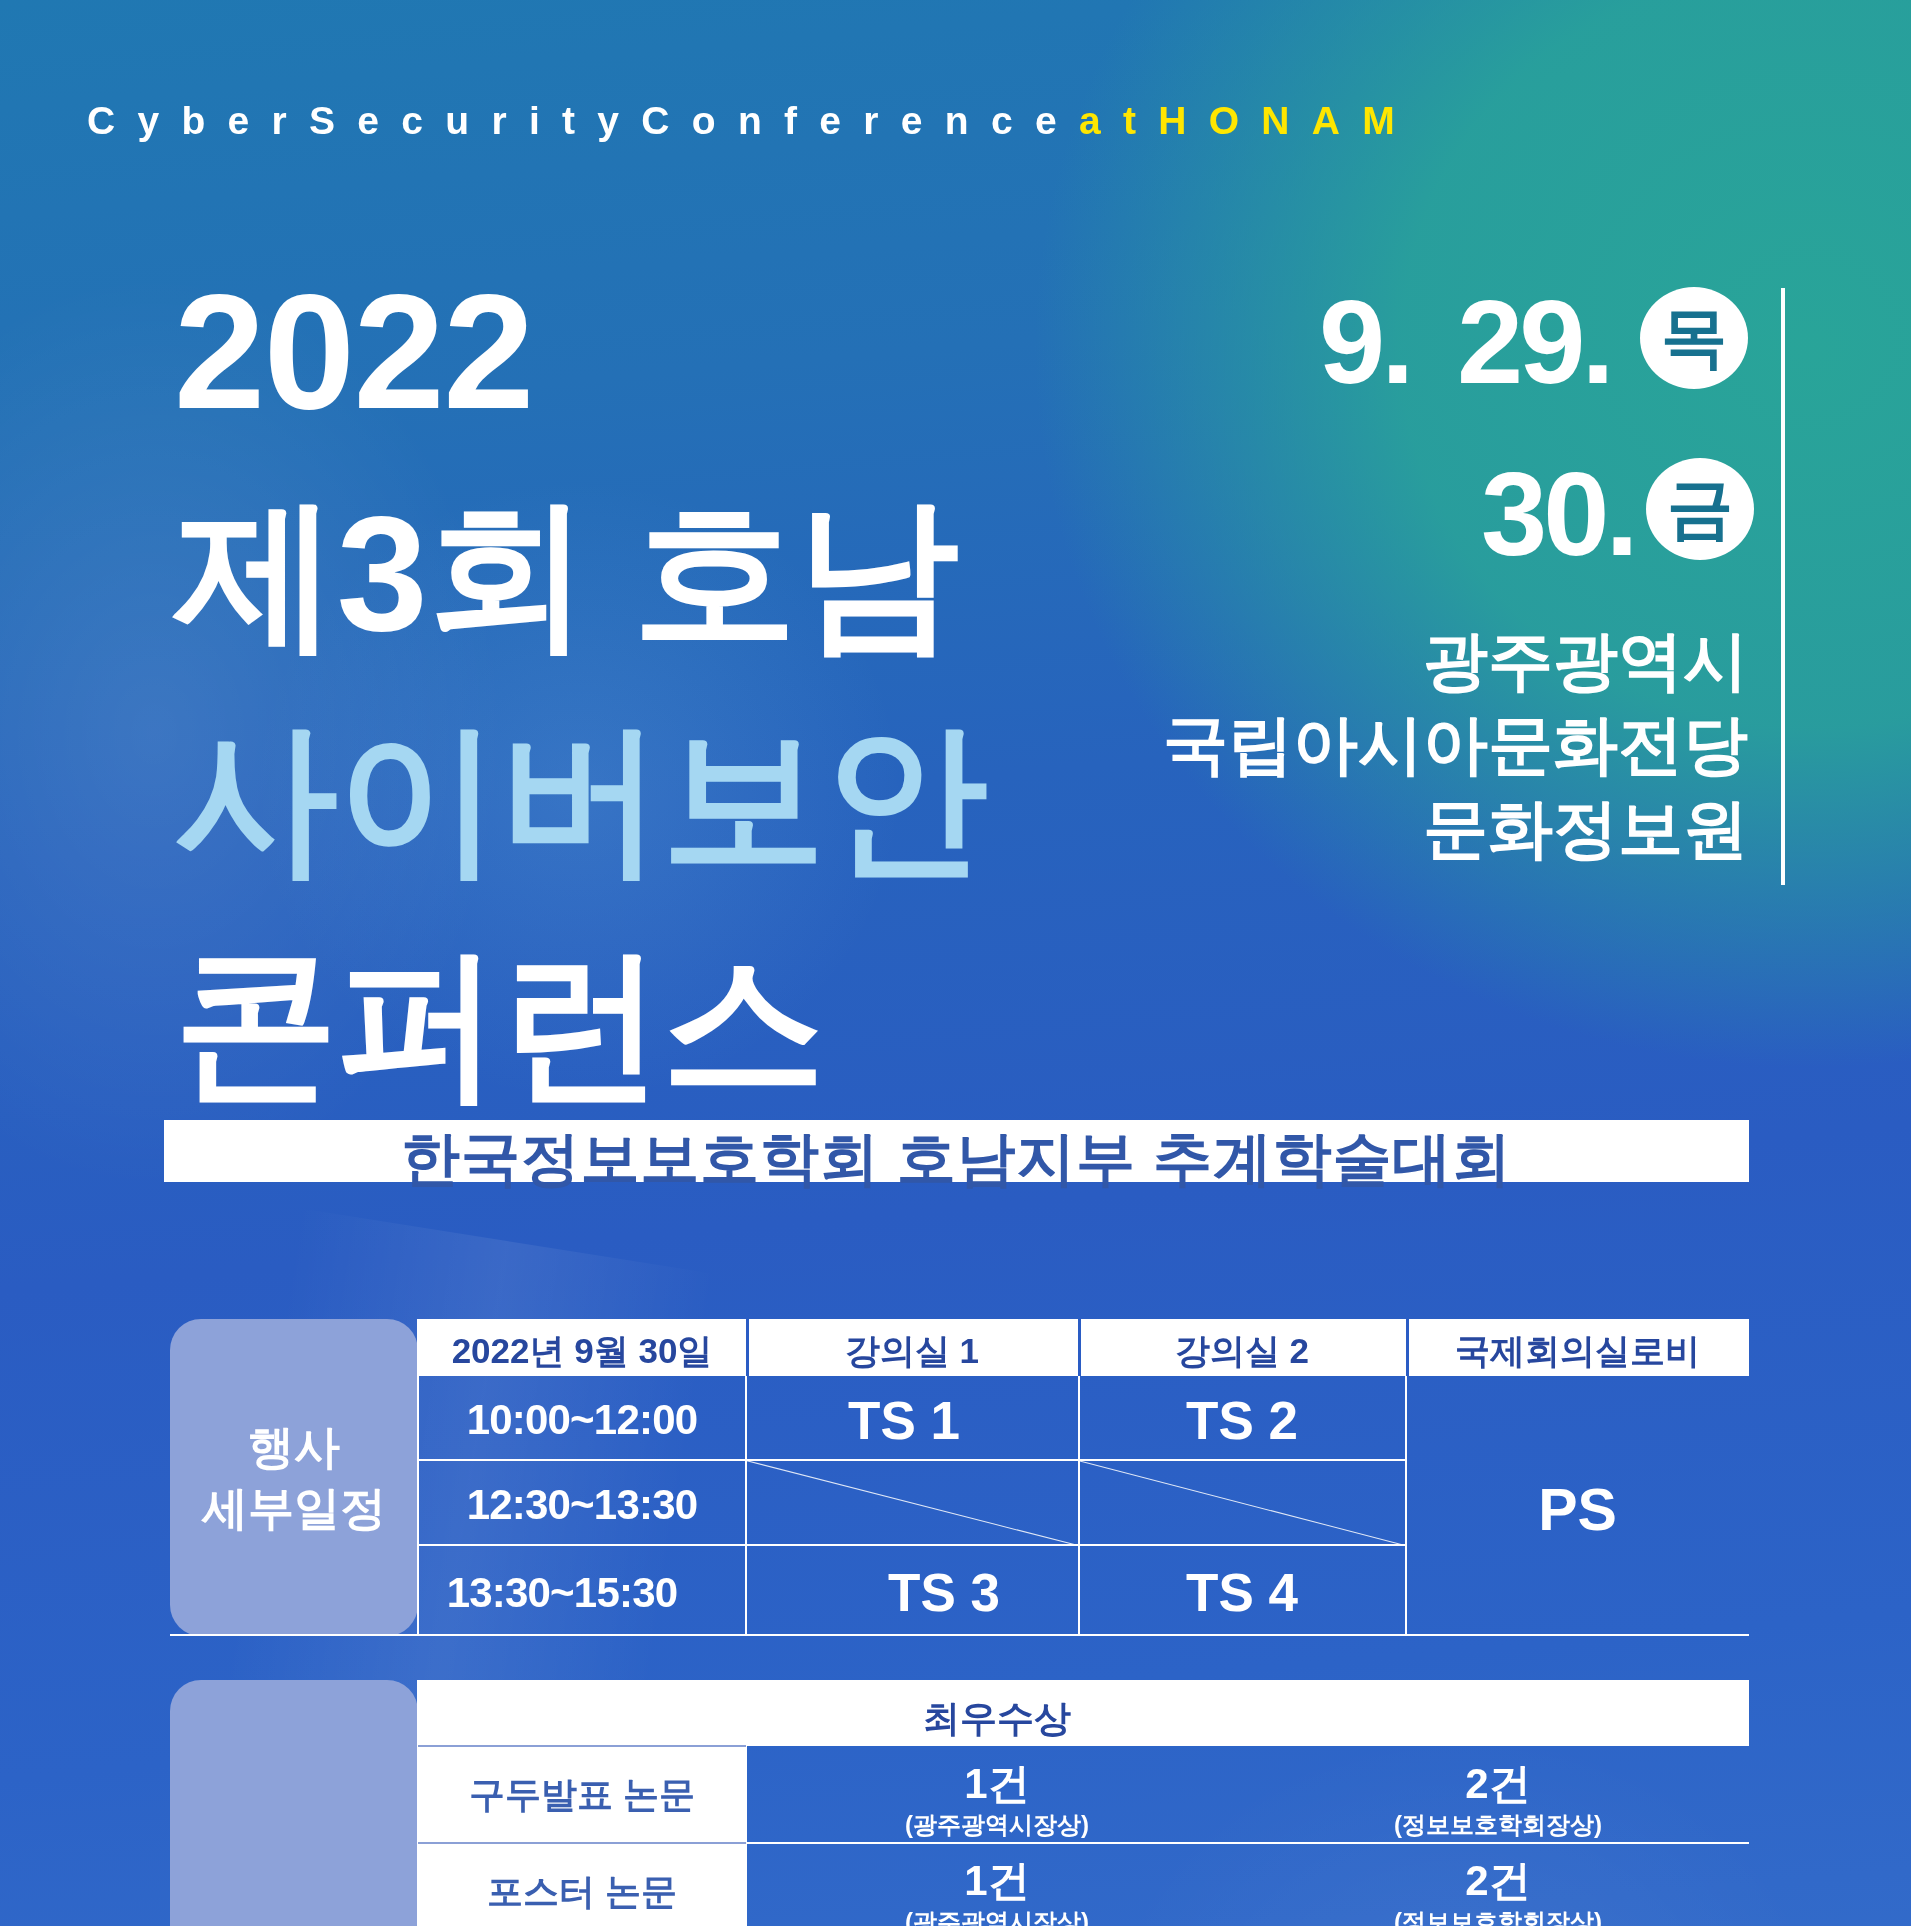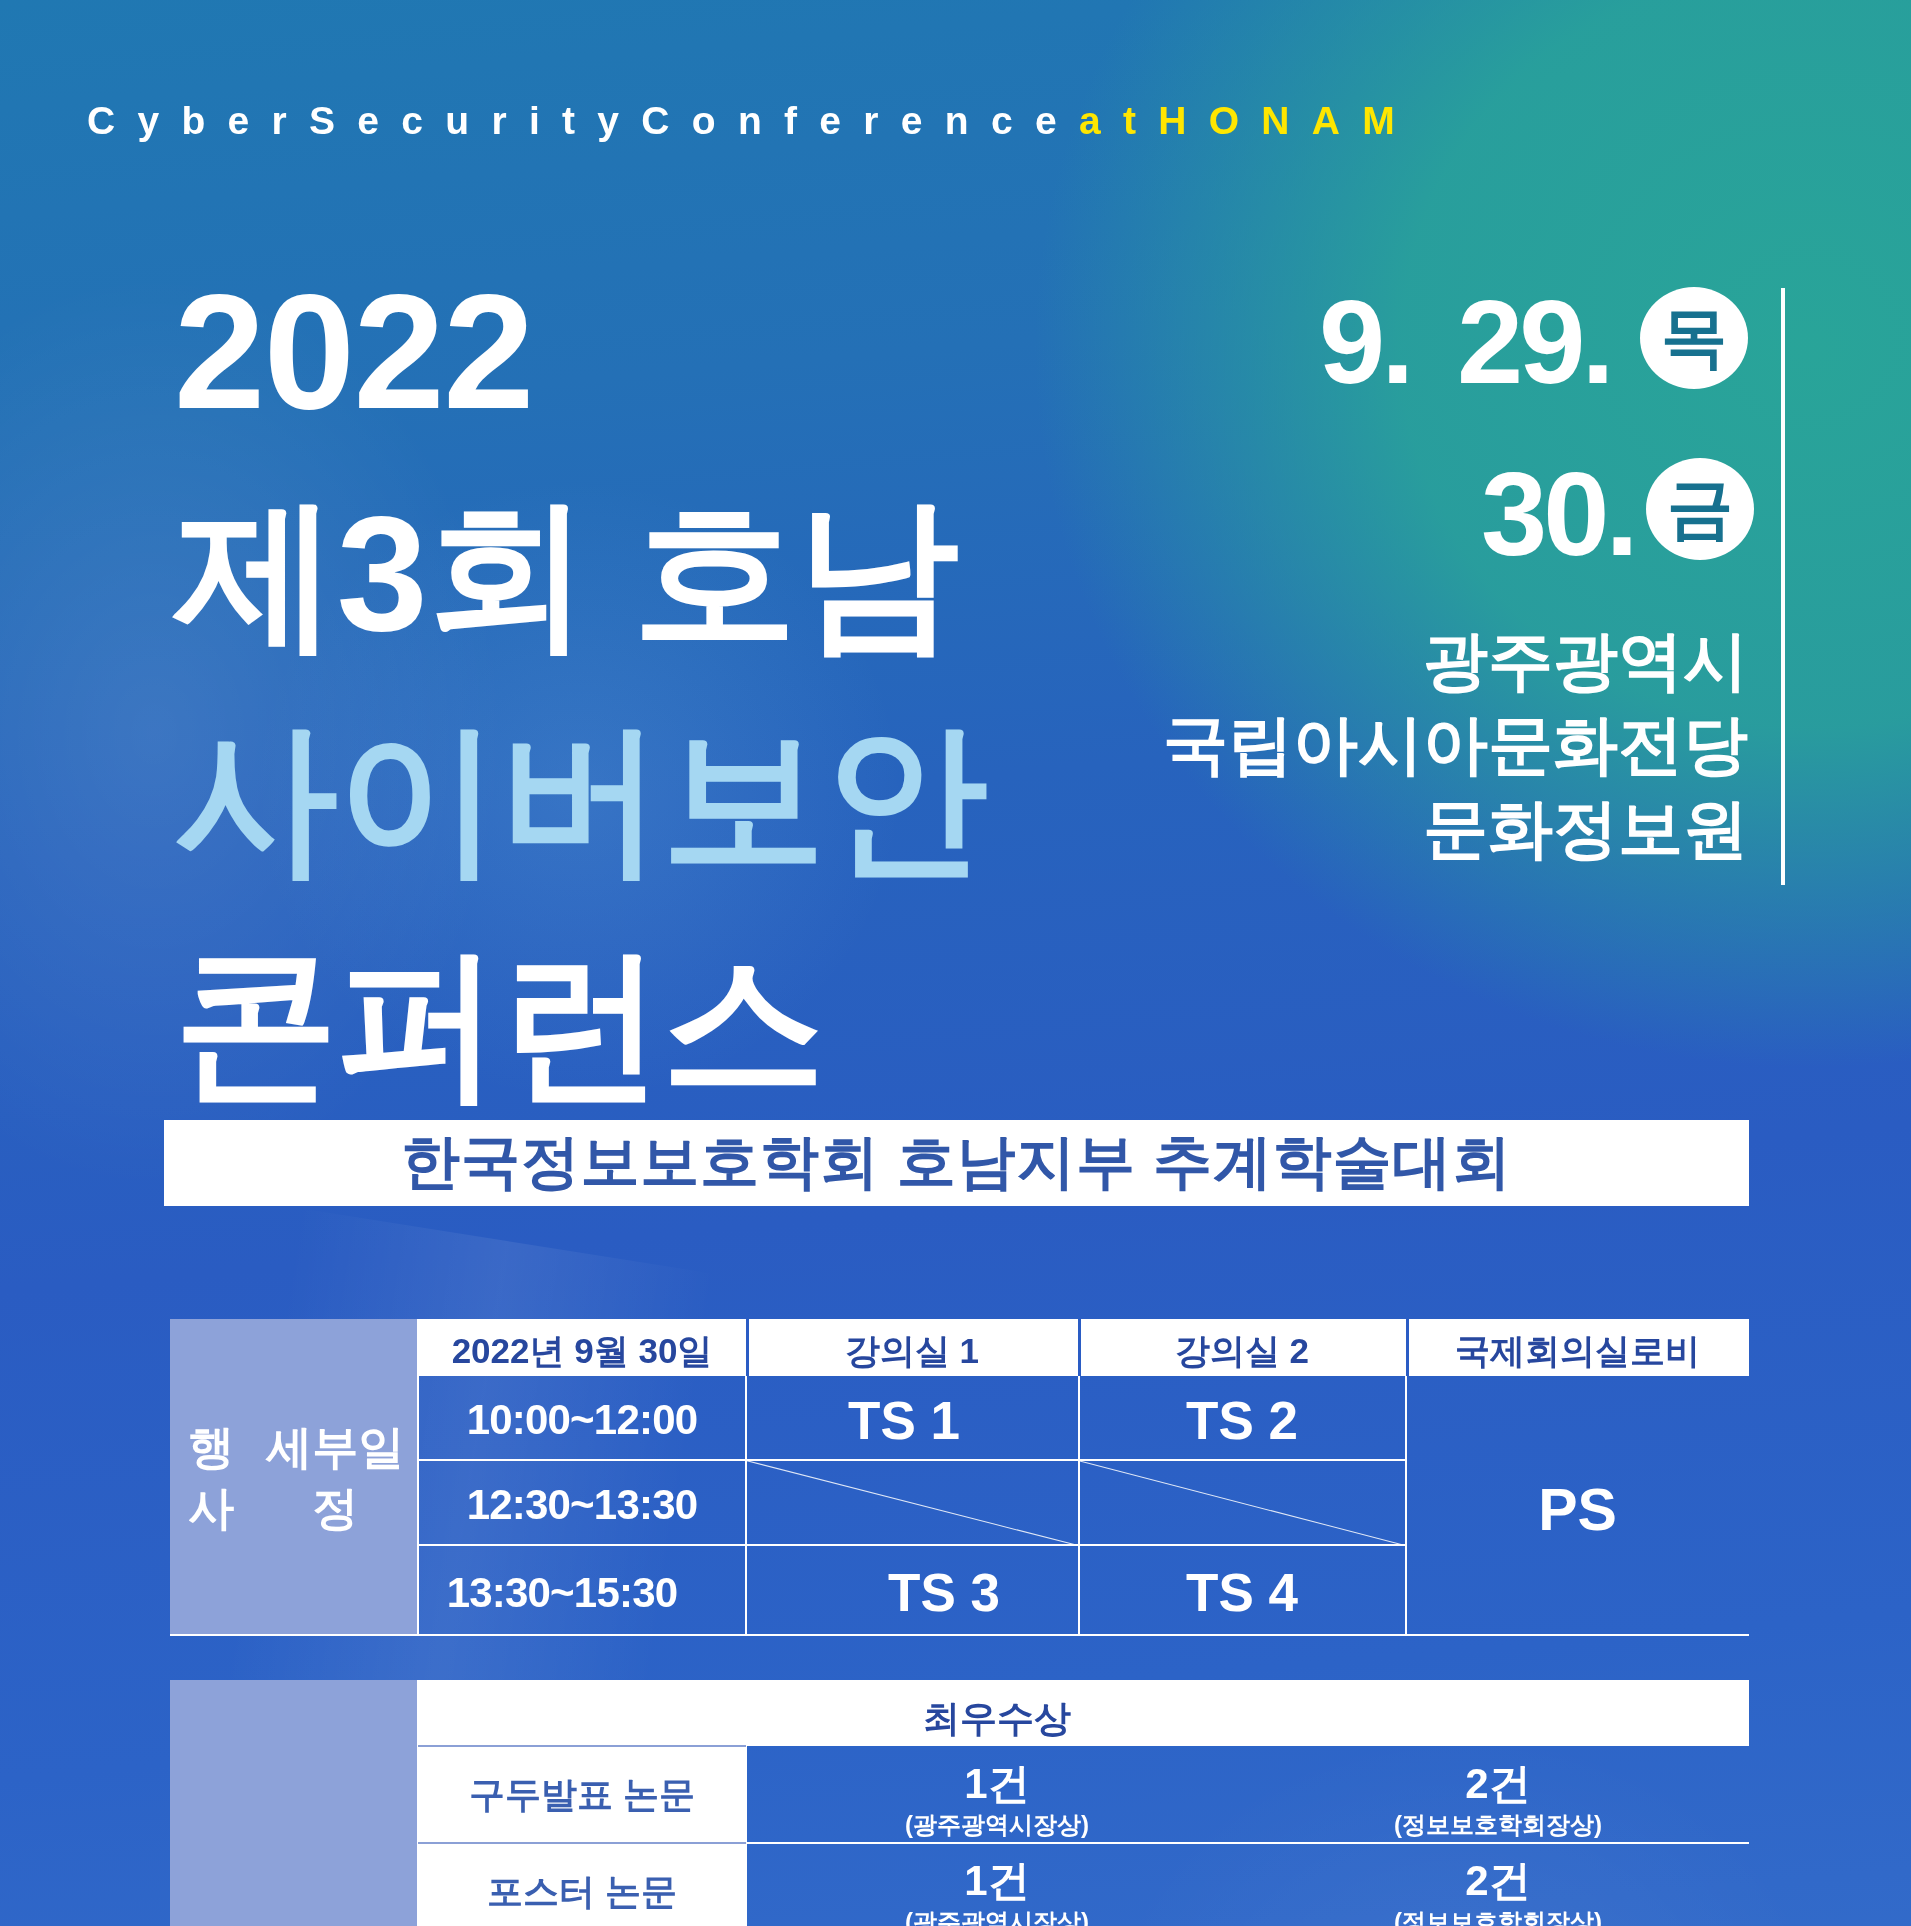--- a/index.html
+++ b/index.html
@@ -38,26 +38,26 @@
   .day-circle{width:108px;height:102px;border-radius:50%;background:#ffffff;display:flex;align-items:center;justify-content:center;
     font-size:66px;font-weight:bold;color:#17718f;}
   .c1{left:1640px;top:287px;}
   .c2{left:1646px;top:458px;}
   .v-divider{left:1781px;top:288px;width:3.5px;height:597px;background:#ffffff;}
 
   
   .venue{left:978px;top:619px;width:770px;text-align:right;color:#ffffff;font-weight:bold;font-size:65px;line-height:84px;white-space:nowrap;}
 
   
-  .banner{left:164px;top:1120px;width:1585px;height:86px;background:#ffffff;display:flex;align-items:center;justify-content:center;}
+  .banner{left:164px;top:1120px;width:1585px;height:62px;background:#ffffff;display:flex;align-items:flex-start;justify-content:center;}
   .banner span{font-size:59px;font-weight:bold;color:#3157a8;letter-spacing:0.8px;white-space:nowrap;}
 
   
-  .label-col{background:#8da2d9;display:flex;flex-direction:row;align-items:center;justify-content:center;
-    color:#ffffff;font-weight:bold;text-align:center;}
+  .label-col{background:#8da2d9;display:flex;flex-direction:column;align-items:center;justify-content:center;
+    color:#ffffff;font-weight:bold;text-align:center;border-radius:31px;}
   .line{position:absolute;background:#ffffff;}
   .line-soft{position:absolute;background:#8ba0d6;}
   .hdr-text{position:absolute;font-weight:bold;color:#27479e;text-align:center;}
 
   
   .sched{left:170px;top:1319px;width:1579px;height:317px;}
   .sched .label-col{left:0;top:0;width:248px;height:317px;font-size:46px;line-height:61px;}
   .sched-hdr{left:248px;top:0;width:1331px;height:57px;background:#ffffff;}
   .sched .hdr-text{top:9.2px;font-size:35px;}
   .hgap{position:absolute;top:0;width:2.7px;height:57px;background:#2a5cc4;}

